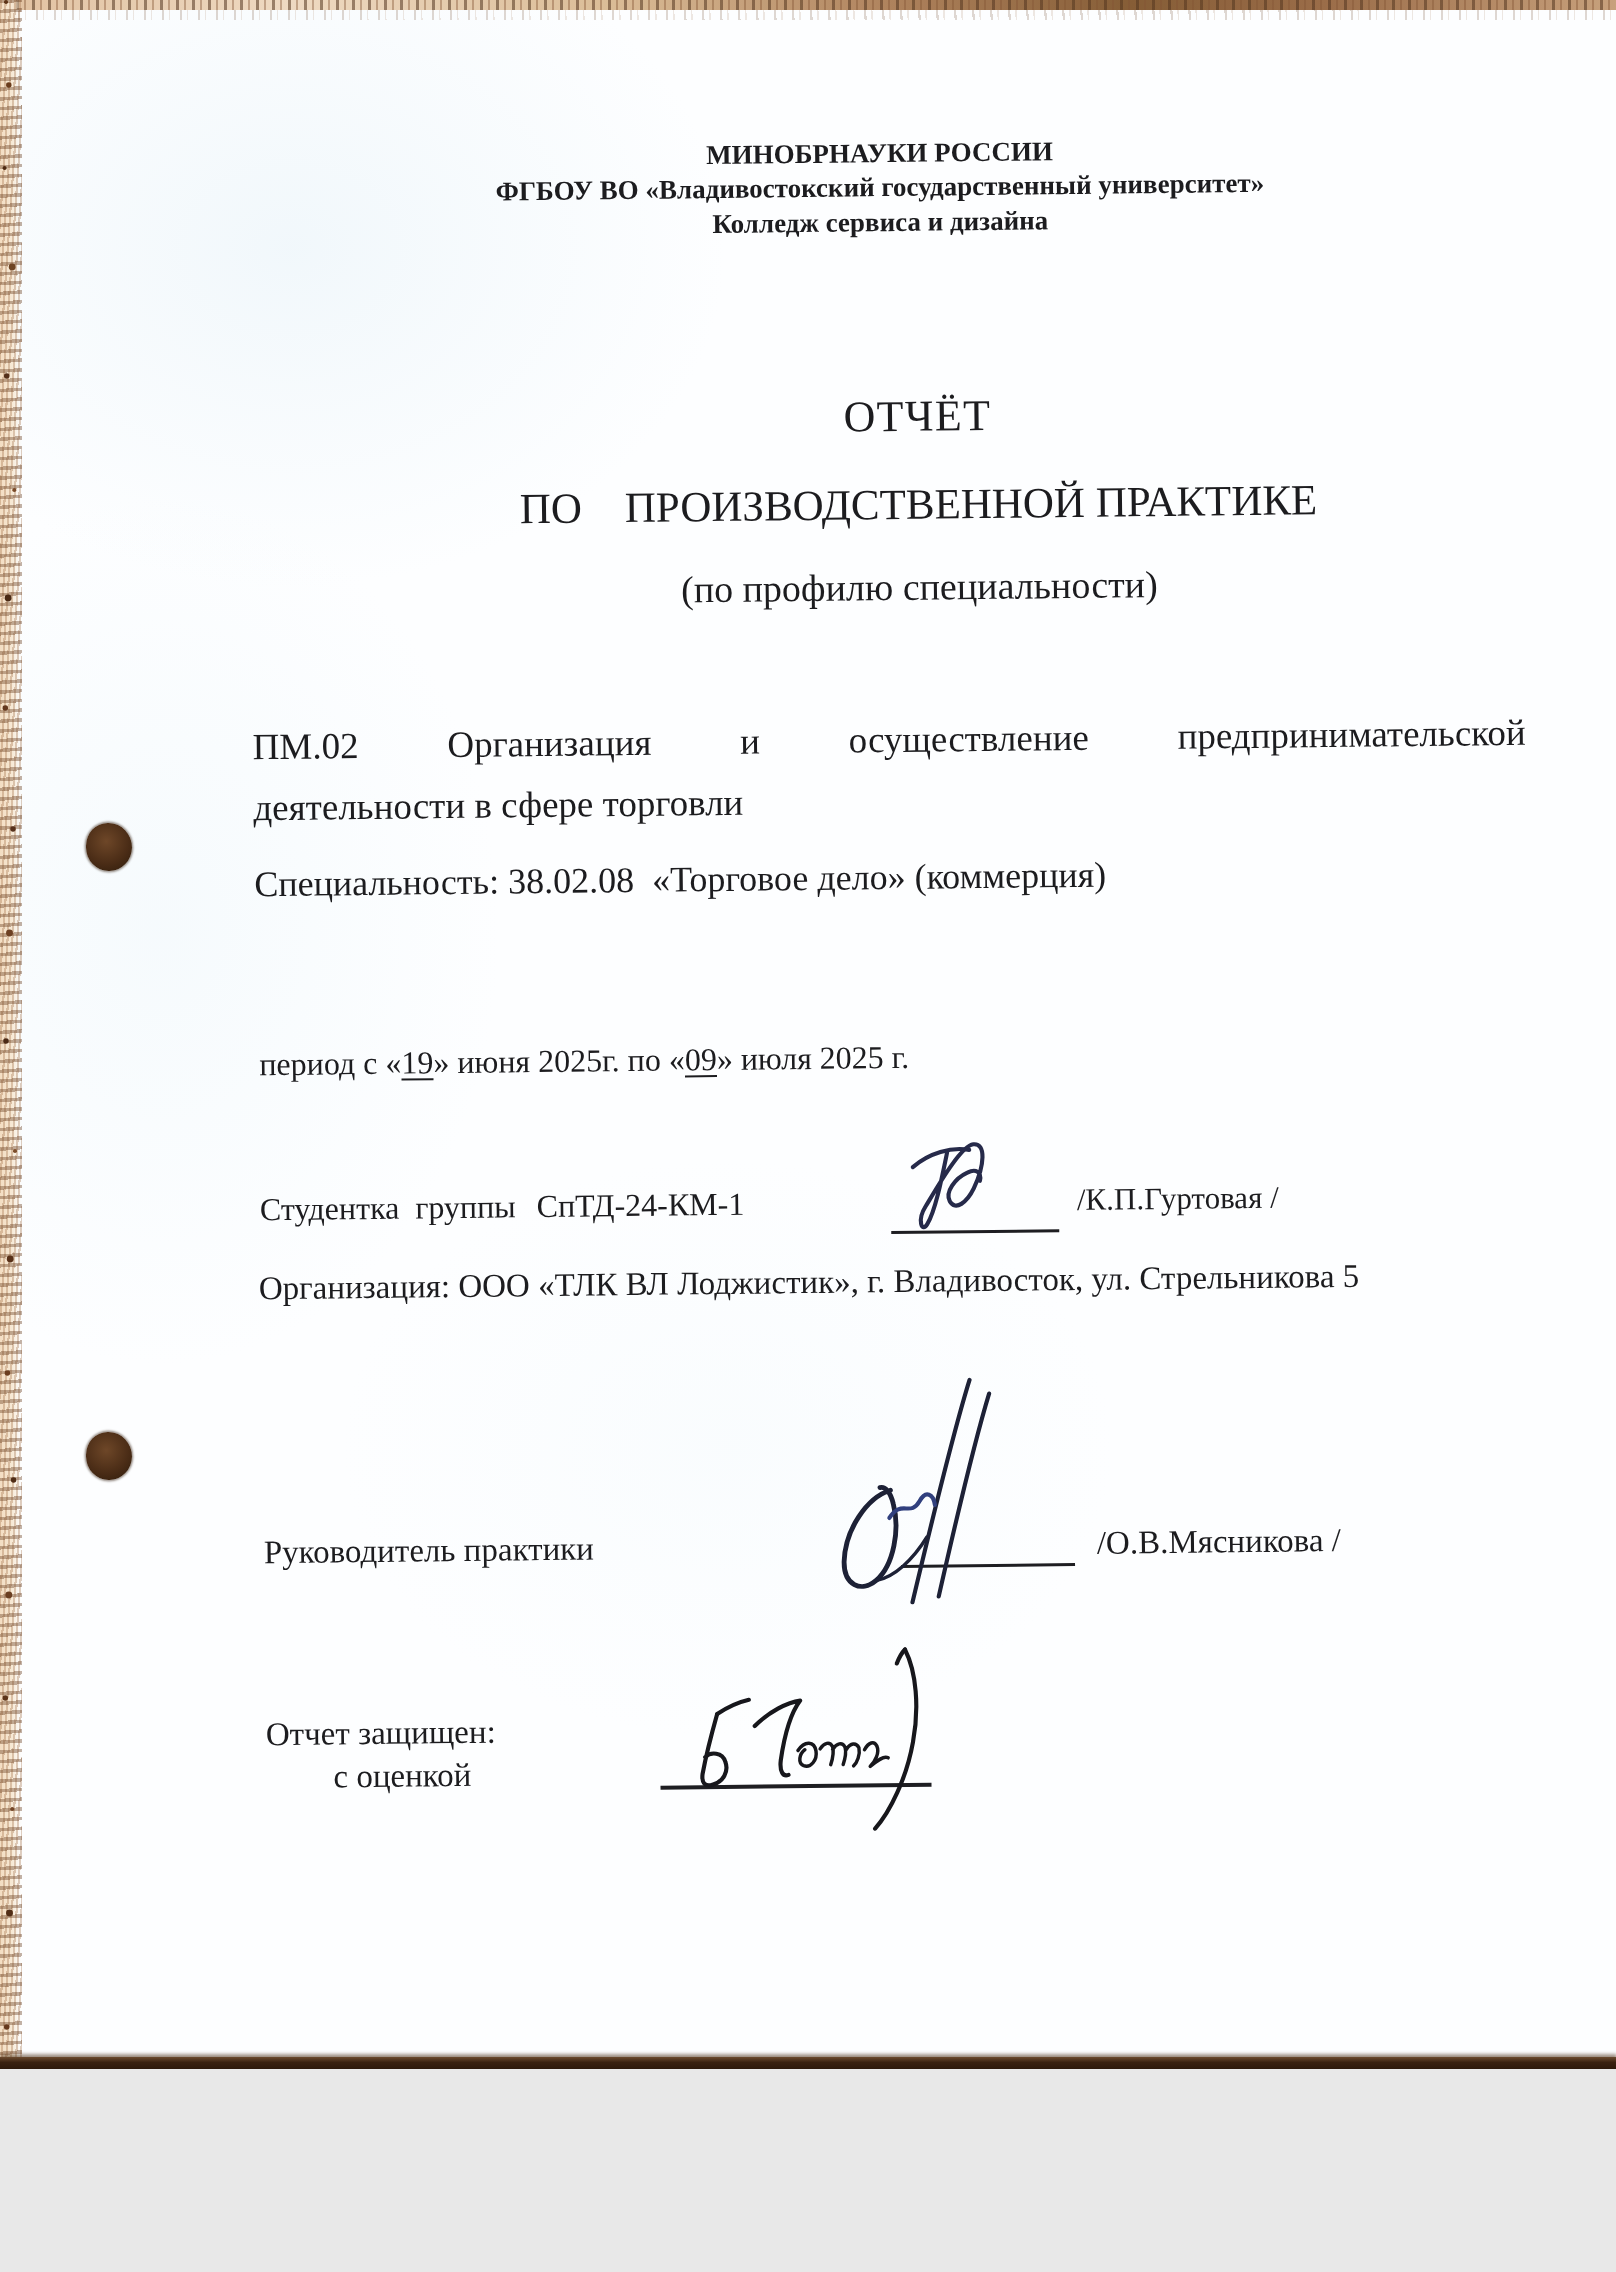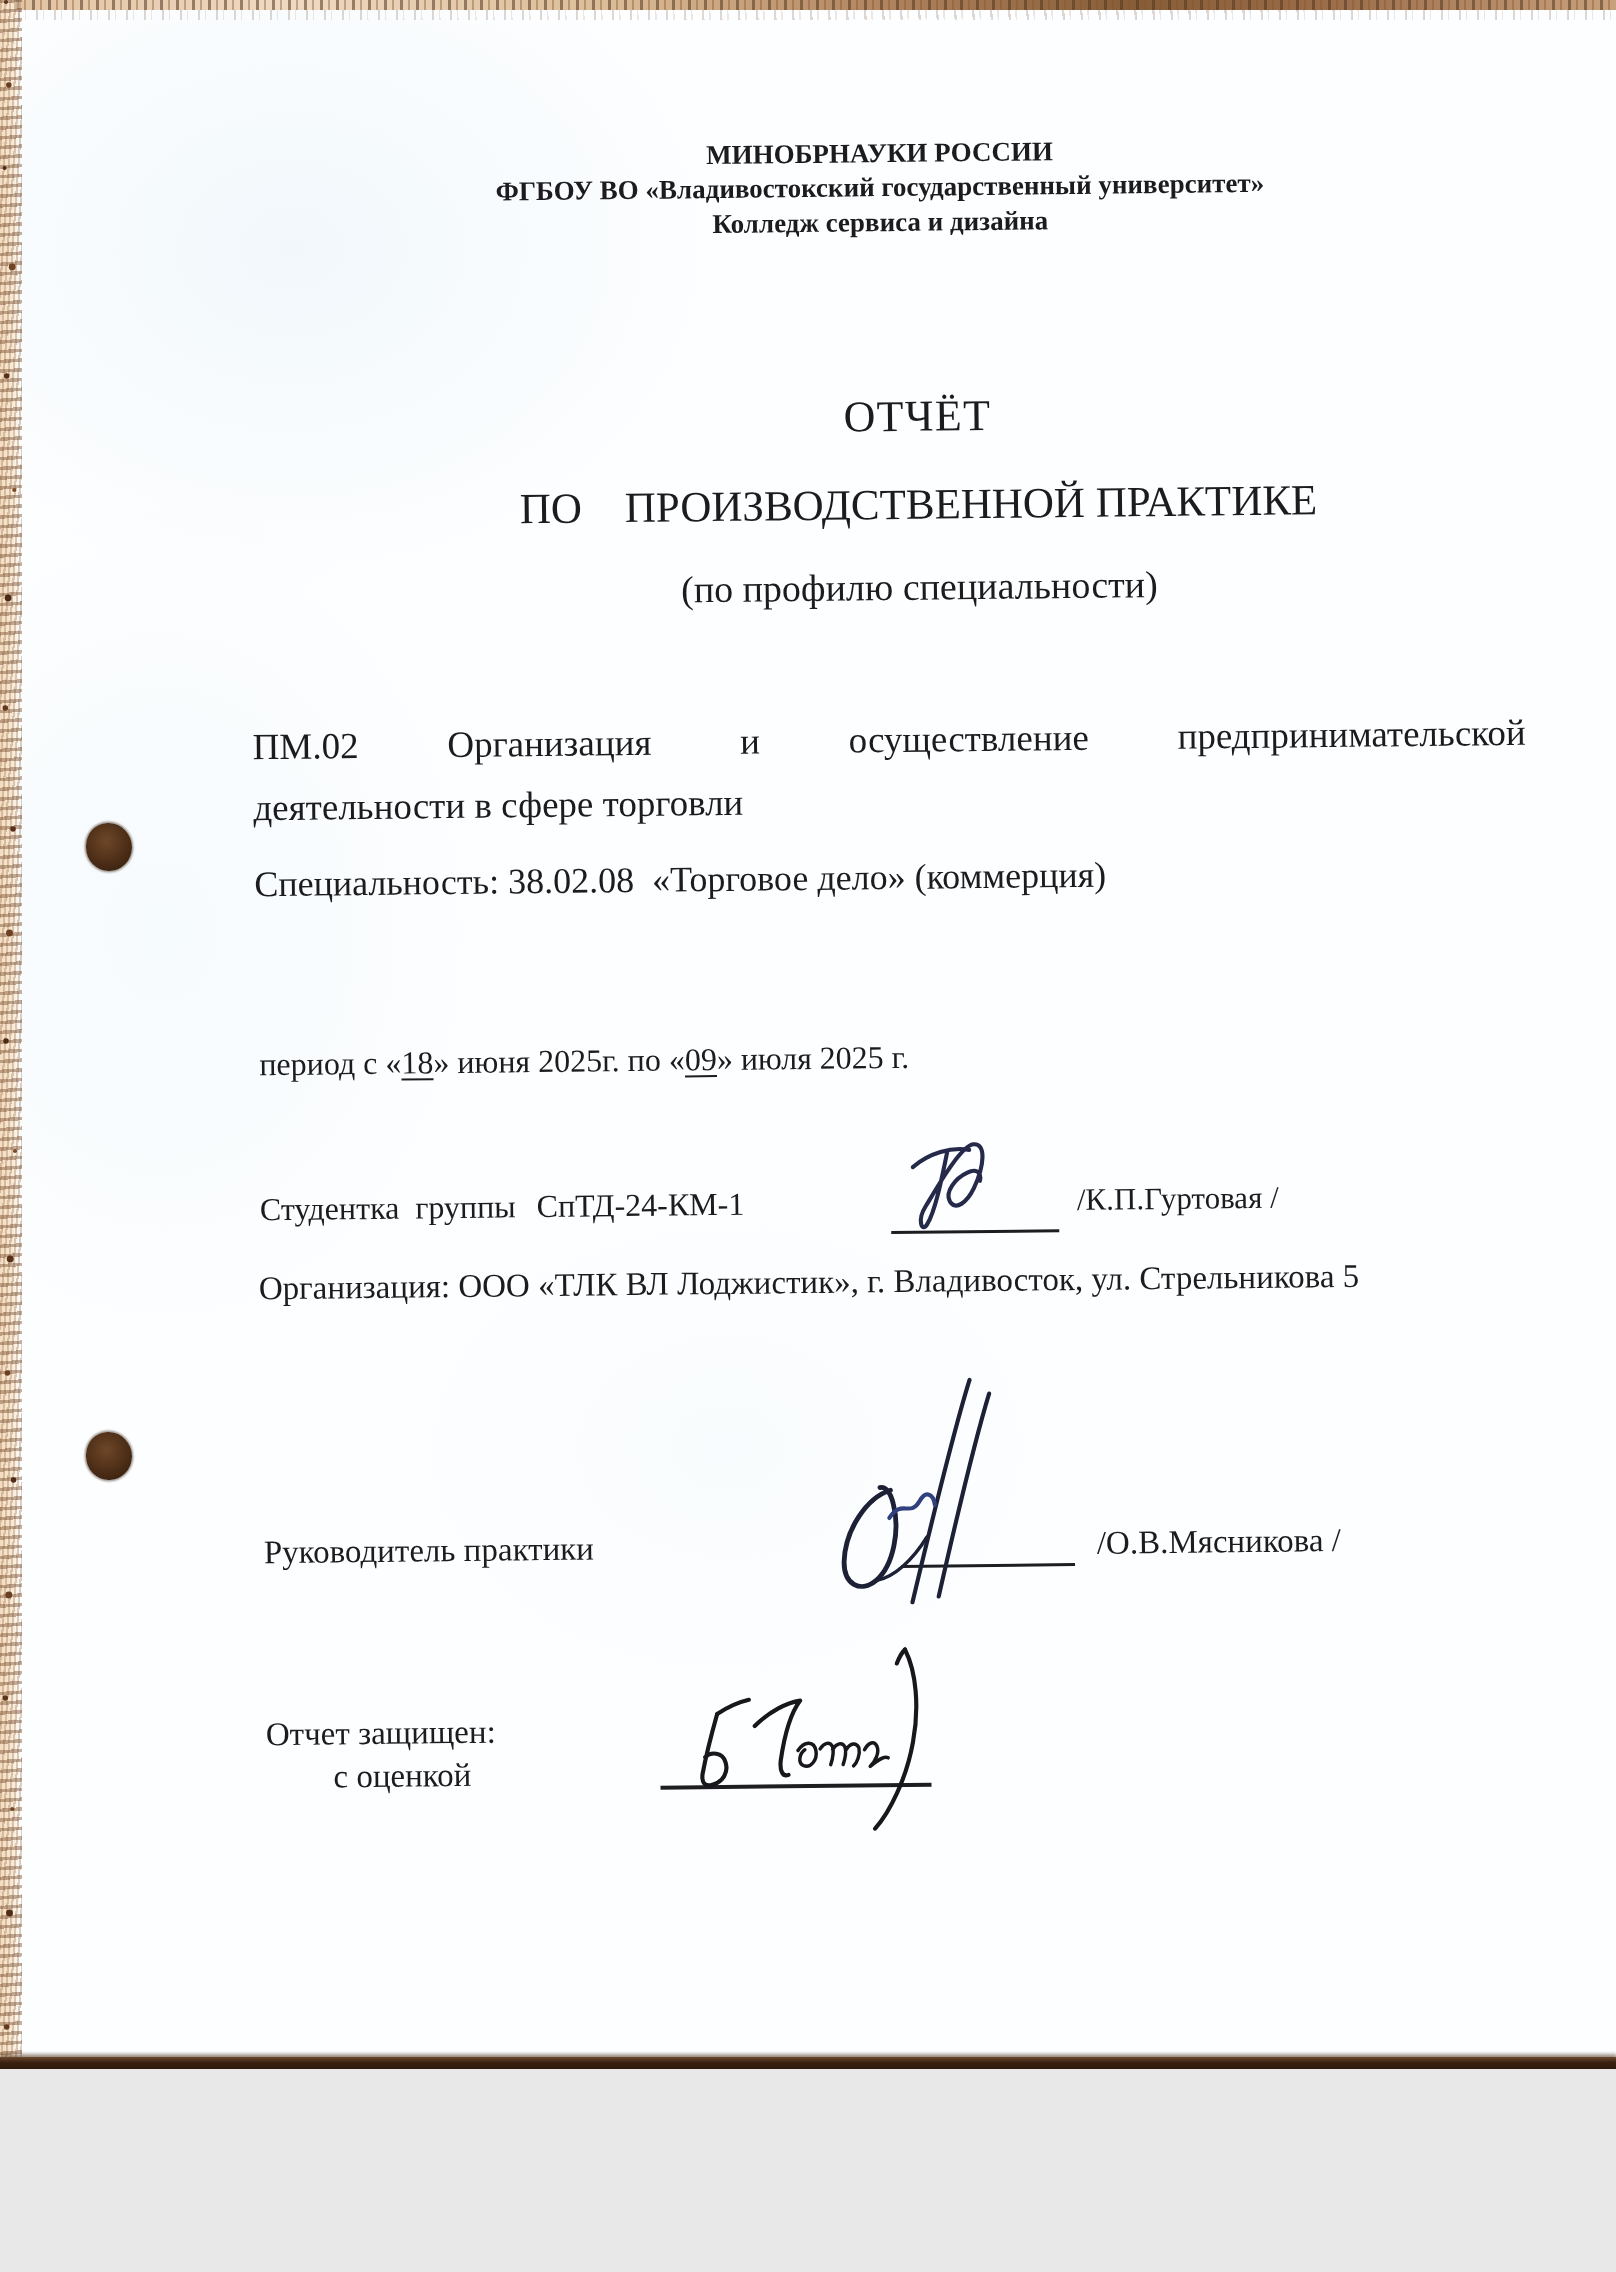--- a/index.html
+++ b/index.html
@@ -101,21 +101,21 @@
     <div class="t title-2 center">ПО&nbsp;&nbsp;&nbsp;&nbsp;ПРОИЗВОДСТВЕННОЙ ПРАКТИКЕ</div>
     <div class="t title-3 center">(по профилю специальности)</div>
 
     <div class="t module">
       <div class="justify">ПМ.02 Организация и осуществление предпринимательской</div>
       <div>деятельности в сфере торговли</div>
     </div>
 
     <div class="t specialty">Специальность: 38.02.08&nbsp; «Торговое дело» (коммерция)</div>
 
-    <div class="t period"><span>период с «</span><span class="day">18</span><span>» июня 2025г. по «</span><span class="day">09</span><span>» июля 2025 г.</span></div>
+    <div class="t period"><span>период с «</span><span class="day">19</span><span>» июня 2025г. по «</span><span class="day">09</span><span>» июля 2025 г.</span></div>
 
     <div class="t student-label"><span>Студентка&nbsp; группы</span><span class="student-group">СпТД-24-КМ-1</span></div>
     <div class="sig-line sig-line-student"></div>
     <svg class="sig sig-student" width="125" height="109" viewBox="0 0 180 158" aria-label="/К.П.Гуртовая /">
       <path d="M10,54 C34,34 66,25 92,30" stroke="#262a4a" stroke-width="6"></path>
       <path d="M60,33 C52,70 42,118 30,137 C22,150 15,131 28,111 C46,82 80,24 98,22 C117,20 114,53 98,86 C88,106 71,119 63,104 C56,91 71,71 89,63 C101,57 110,62 107,75" stroke="#262a4a" stroke-width="6"></path>
     </svg>
     <div class="t student-name">/К.П.Гуртовая /</div>
 
     <div class="t org">Организация: ООО «ТЛК ВЛ Лоджистик», г. Владивосток, ул. Стрельникова 5</div>

